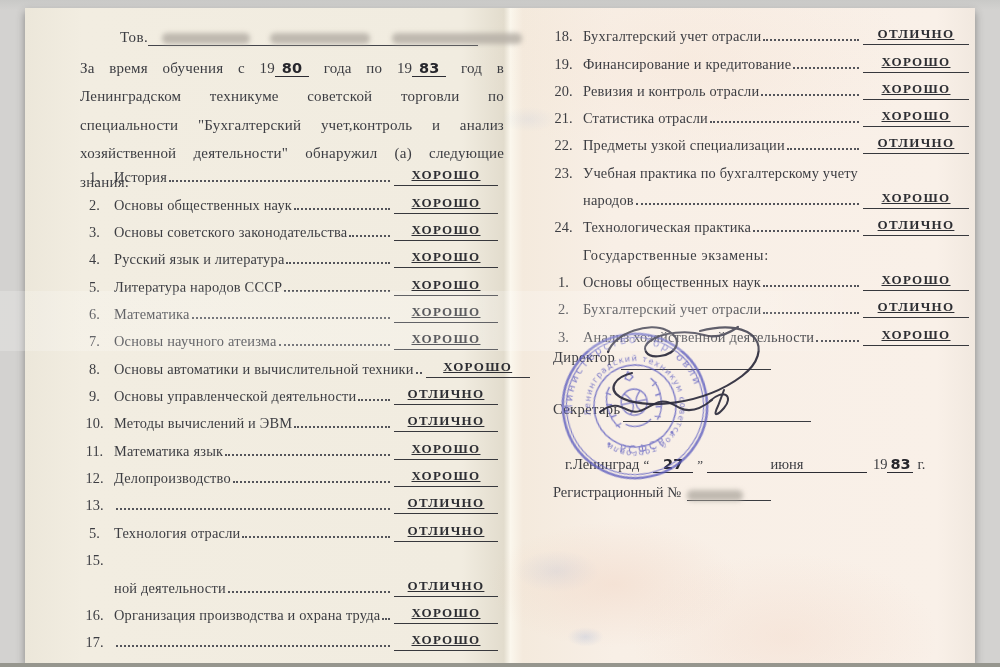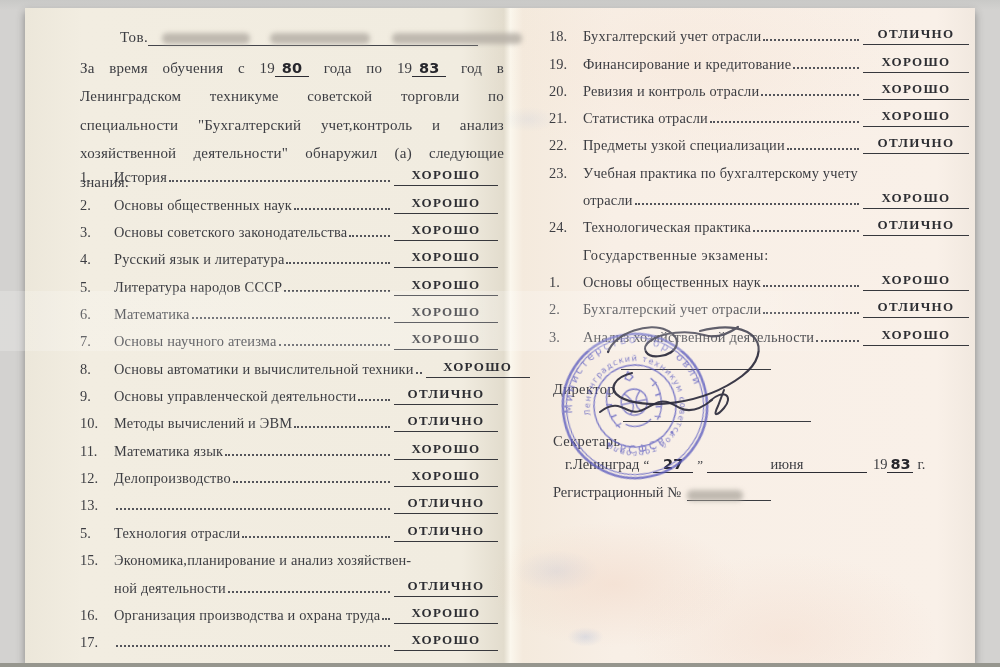--- a/index.html
+++ b/index.html
@@ -24,28 +24,28 @@
   .tov .lbl{margin-left:40px;letter-spacing:.5px;}
   .tov-line{display:inline-block;width:330px;border-bottom:1.6px solid #44454b;height:17px;vertical-align:bottom;white-space:nowrap;}
   .blob{display:inline-block;height:11px;border-radius:5px;background:#b2aca3;filter:blur(2.5px);opacity:.8;vertical-align:middle;margin-top:2px;}
   .intro{left:55px;top:46px;width:424px;font-size:15px;line-height:28.4px;text-align:justify;letter-spacing:.2px;word-spacing:1.5px;margin:0;}
   .fill{display:inline-block;border-bottom:1.8px solid #2c2c33;min-width:34px;text-align:center;line-height:15px;}
   .hw{font-family:"DejaVu Sans",sans-serif;font-weight:700;font-size:14.5px;color:#26262c;transform:rotate(-2deg);}
   .list{left:55px;top:151px;width:418px;font-size:14.4px;}
   .list-r{left:524px;top:10px;width:420px;}
   .row{display:flex;align-items:flex-end;height:27.35px;}
   .list-r .row{height:27.3px;}
-  .num{flex:none;width:29px;text-align:left;padding-right:5px;}
+  .num{flex:none;width:29px;text-align:center;padding-right:5px;}
   .nm{white-space:nowrap;letter-spacing:.2px;}
   .leader{flex:1;min-width:6px;border-bottom:2px dotted #53545a;margin:0 4px 4px 2px;}
   .grade{flex:none;width:104px;text-align:center;border-bottom:1.6px solid #37383d;
-         font-weight:700;font-size:13px;letter-spacing:1.3px;padding-bottom:2px;color:#2d2e33;}
+         font-weight:700;font-size:13px;letter-spacing:1.3px;padding-bottom:2px;color:#2d2e33;text-decoration:underline;}
   .list-r .grade{width:106px;}
   
-  .slabel{font-size:14.5px;letter-spacing:.4px;margin-top:32px;}
+  .slabel{font-size:14.5px;letter-spacing:.4px;}
   .sigline{border-bottom:1.5px solid #3a3b40;position:absolute;}
   .dateline{left:528px;top:448px;width:420px;font-size:14.5px;display:flex;align-items:flex-end;margin-left:12px;}
   .dateline .q{margin:0 4px;font-size:13px;}
   .regline{left:528px;top:476px;width:420px;font-size:14.5px;}
   .regline .fillblob{display:inline-block;border-bottom:1.6px solid #3a3b40;width:84px;height:15px;vertical-align:bottom;margin-left:6px;}
   
   .overlay{position:absolute;left:0;top:0;width:1000px;height:667px;pointer-events:none;z-index:20;}
   .wm-band{position:absolute;left:0;top:291px;width:860px;height:60px;z-index:29;pointer-events:none;
            background:linear-gradient(90deg,rgba(255,255,255,.20) 0%,rgba(255,255,255,.22) 80%,rgba(255,255,255,0) 100%);}
   .watermark{position:absolute;left:168px;top:289px;z-index:30;pointer-events:none;
@@ -148,21 +148,20 @@
           <span class="grade">ОТЛИЧНО</span>
         </div>
         <div class="row">
           <span class="num">5.</span>
           <span class="nm">Технология отрасли</span>
           <span class="leader"></span>
           <span class="grade">ОТЛИЧНО</span>
         </div>
         <div class="row">
           <span class="num">15.</span>
-          <span class="nm">Экономика,планирование и анализ хозяйствен-</span>
         </div>
         <div class="row">
           <span class="num"></span>
           <span class="nm">ной деятельности</span>
           <span class="leader"></span>
           <span class="grade">ОТЛИЧНО</span>
         </div>
         <div class="row">
           <span class="num">16.</span>
           <span class="nm">Организация производства и охрана труда</span>
@@ -206,21 +205,21 @@
           <span class="nm">Предметы узкой специализации</span>
           <span class="leader"></span>
           <span class="grade">ОТЛИЧНО</span>
         </div>
         <div class="row">
           <span class="num">23.</span>
           <span class="nm">Учебная практика по бухгалтерскому учету</span>
         </div>
         <div class="row">
           <span class="num"></span>
-          <span class="nm">отрасли</span>
+          <span class="nm">народов</span>
           <span class="leader"></span>
           <span class="grade">ХОРОШО</span>
         </div>
         <div class="row">
           <span class="num">24.</span>
           <span class="nm">Технологическая практика</span>
           <span class="leader"></span>
           <span class="grade">ОТЛИЧНО</span>
         </div>
         <div class="row">

